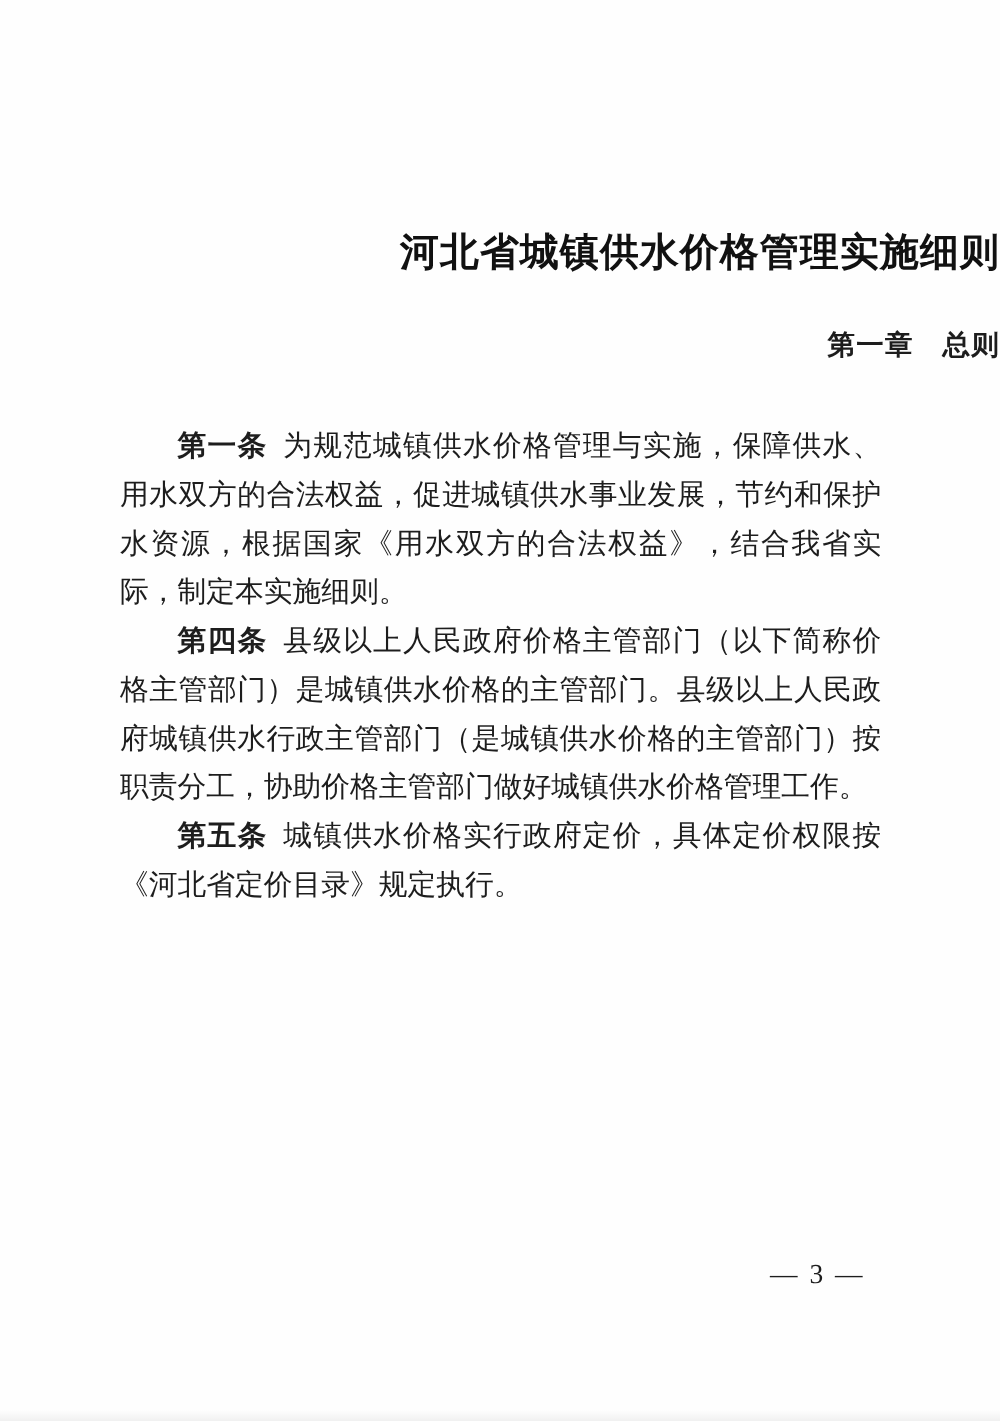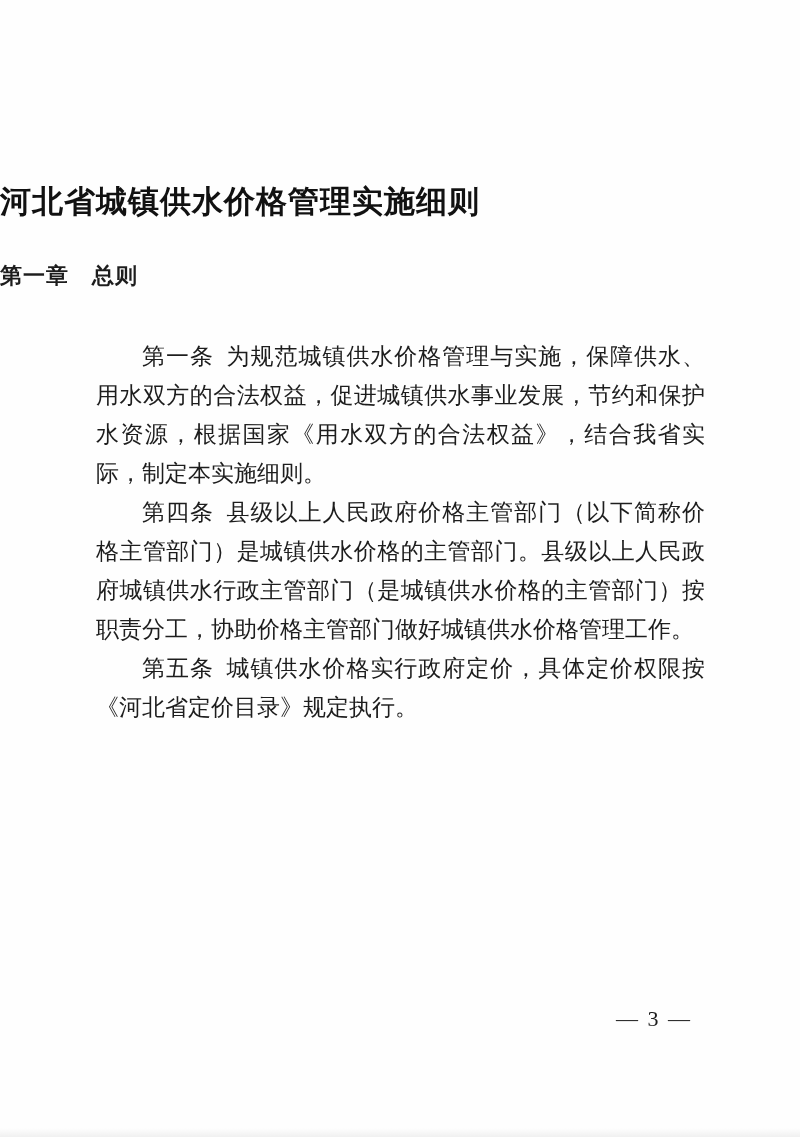--- a/index.html
+++ b/index.html
@@ -14,53 +14,53 @@
     font-family: "Liberation Serif", "DejaVu Serif", serif;
     color: var(--text, #1d1d1d);
     overflow: hidden;
   }
   .doc-title {
     position: absolute;
     top: 181px;
     left: 0;
     right: 0;
     margin: 0;
-    text-align: left;
+    text-align: right;
     font-size: 31px;
     font-weight: 700;
     letter-spacing: 1px;
     color: var(--title-text, #111111);
   }
   .chapter-heading {
     position: absolute;
     top: 261px;
     left: 0;
     right: 0;
     margin: 0;
-    text-align: left;
+    text-align: right;
     font-size: 22px;
     font-weight: 700;
     letter-spacing: 1px;
   }
   .article-list {
     position: absolute;
     top: 337px;
     left: 96px;
     width: 609px;
     font-size: 23px;
     line-height: 39px;
     text-align: justify;
   }
   .article {
     margin: 0;
     padding: 0;
     text-indent: 2em;
   }
   .article-label {
-    font-weight: 400;
+    font-weight: 700;
     margin-right: 0.55em;
   }
   .page-number {
     position: absolute;
     top: 1006px;
     right: 108px;
     font-size: 22px;
     letter-spacing: 2px;
     color: var(--text, #1d1d1d);
   }

